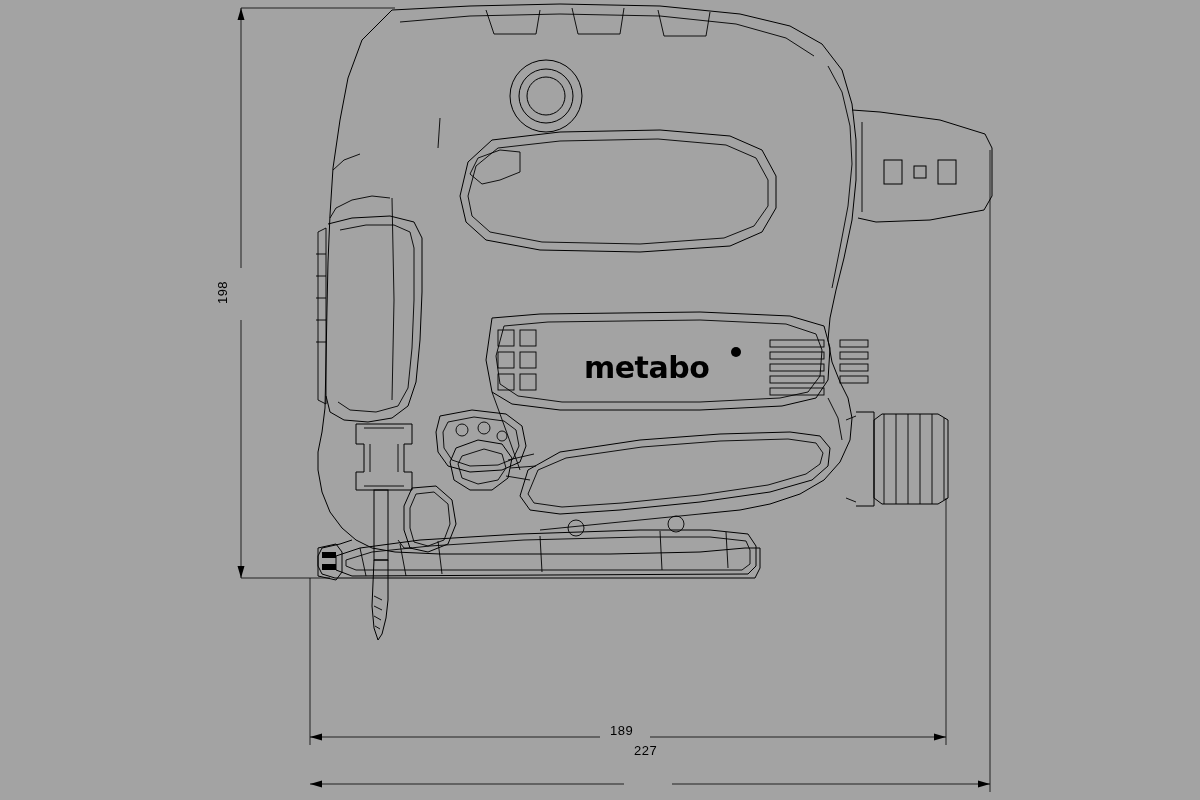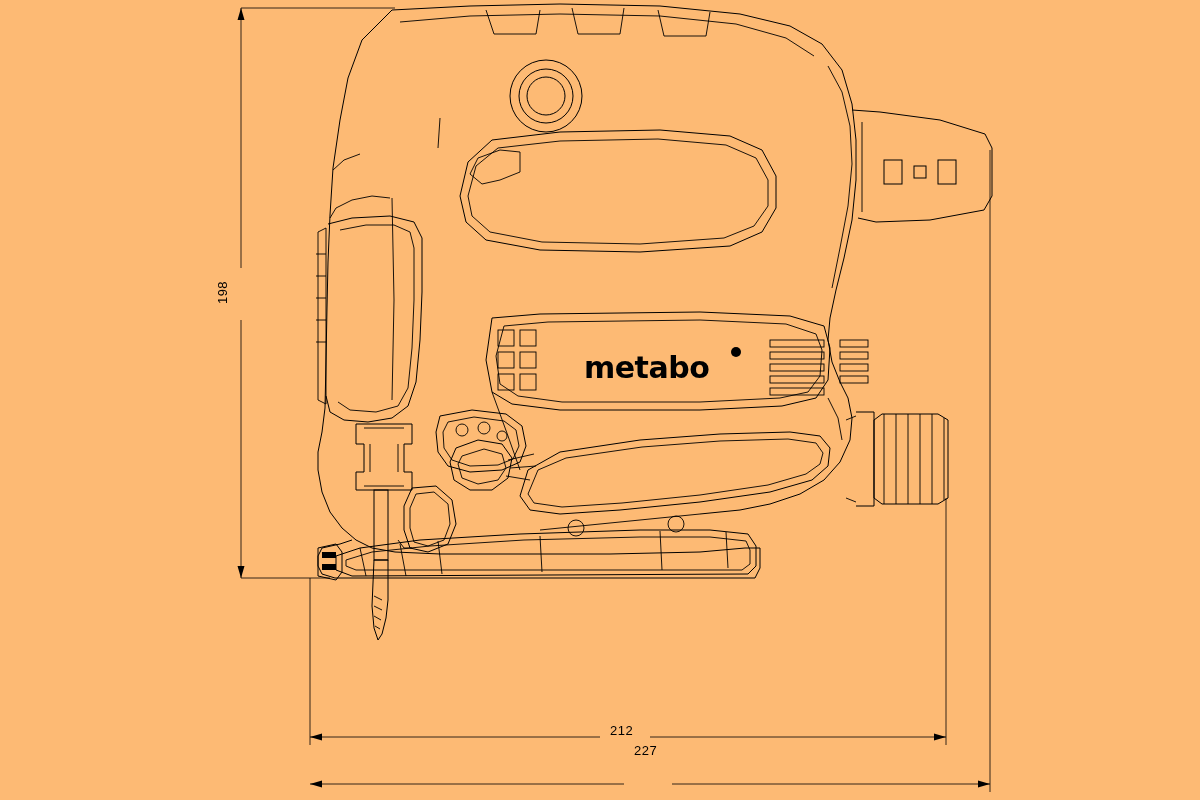--- a/index.html
+++ b/index.html
@@ -7,21 +7,21 @@
     padding: 0;
     background: #ffffff;
   }
   body {
     font-family: "Liberation Sans", sans-serif;
   }
   #stage {
     position: relative;
     width: 1200px;
     height: 800px;
-    background: #fdba74;
+    background: #a3a3a3;
     overflow: hidden;
   }
   .dim-label {
     position: absolute;
     font-size: 13px;
     color: #000000;
     letter-spacing: 0.5px;
     white-space: nowrap;
   }
   #label-height {
@@ -243,17 +243,17 @@
     <path class="ln-thin" d="M700,514 L660,518 L600,524 L540,530"></path>
     <path class="ln-thin" d="M392,198 L394,300 L392,400"></path>
     <path class="ln-thin" d="M440,118 L438,148"></path>
 
     <text class="brand" x="584" y="378">metabo</text>
     <circle class="fill-blk" cx="736" cy="352" r="5"></circle>
   </svg>
 
   <div class="dim-label" id="label-height">198</div>
 
-  <div class="dim-label" id="label-width-inner">212</div>
+  <div class="dim-label" id="label-width-inner">189</div>
 
   <div class="dim-label" id="label-width-outer">227</div>
 
 </div>
 
 </body></html>

